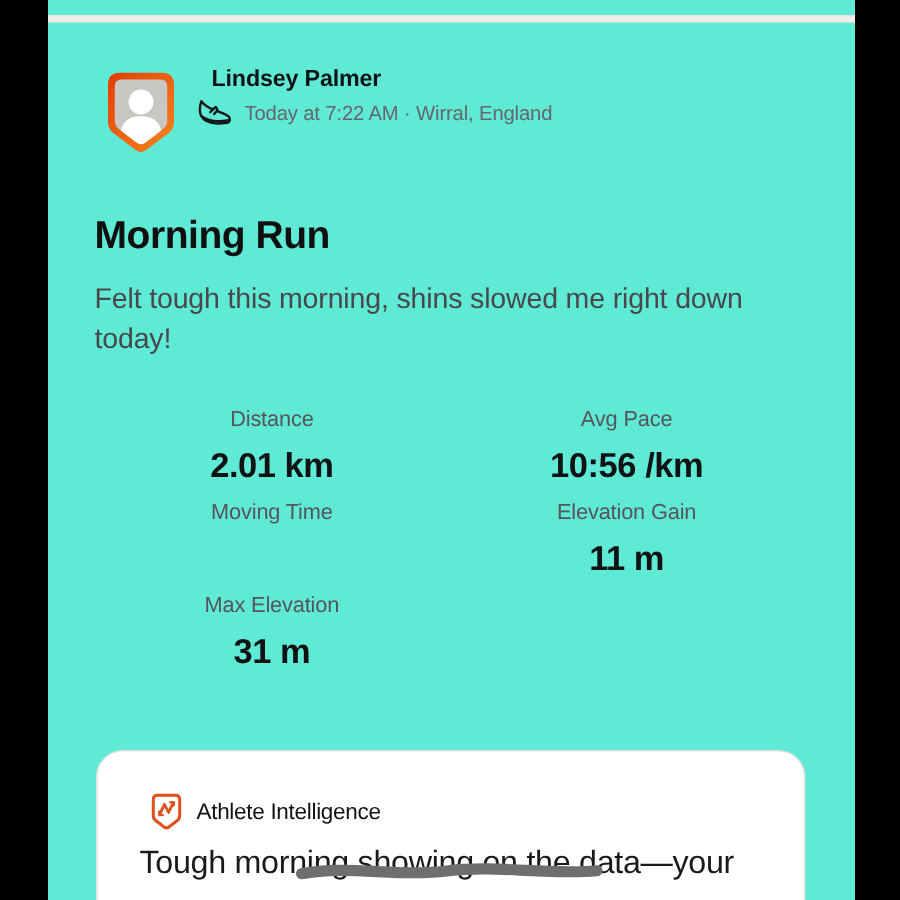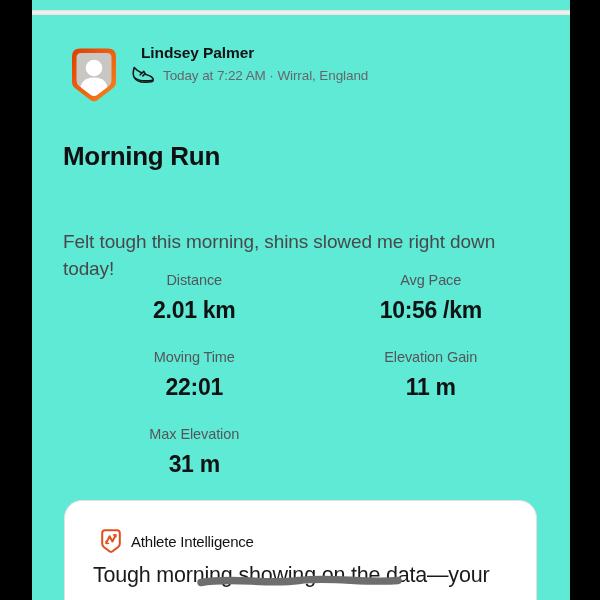--- a/index.html
+++ b/index.html
@@ -8,22 +8,22 @@
   .letterbox{position:absolute;top:0;height:600px;background:#000;}
   .letterbox.left{left:0;width:32px;}
   .letterbox.right{left:570px;width:30px;}
   .feed-sep{position:absolute;left:32px;top:10px;width:538px;height:5px;background:#f0efed;border-top:1px solid #e6e5e3;border-bottom:1px solid #e6e5e3;}
   .avatar{position:absolute;left:67px;top:44px;width:54px;height:63px;cursor:pointer;}
   .name{position:absolute;left:141px;top:44px;font-size:15.5px;font-weight:700;color:#121316;letter-spacing:-0.1px;cursor:pointer;}
   .meta-row{position:absolute;left:131px;top:65px;display:flex;align-items:center;gap:8px;}
   .meta-row svg{display:block;}
   .meta{font-size:13.5px;color:#66666e;letter-spacing:-0.1px;}
   .title{position:absolute;left:63px;top:141px;font-size:26px;font-weight:700;color:#101010;letter-spacing:-0.3px;margin:0;}
-  .desc{position:absolute;left:63px;top:186px;font-size:19px;line-height:27px;color:#48484c;letter-spacing:-0.1px;margin-top:42px;}
-  .stats{position:absolute;left:76px;top:266px;width:473px;display:grid;grid-template-columns:1fr 1fr;row-gap:20px;}
+  .desc{position:absolute;left:63px;top:186px;font-size:19px;line-height:27px;color:#48484c;letter-spacing:-0.1px;}
+  .stats{position:absolute;left:63px;top:266px;width:473px;display:grid;grid-template-columns:1fr 1fr;row-gap:5px;}
   .stat{text-align:center;padding-top:6px;}
   .stat-label{font-size:14.5px;line-height:16px;color:#55555b;letter-spacing:-0.1px;}
   .stat-value{font-size:23px;line-height:26px;font-weight:700;color:#111214;margin-top:9px;letter-spacing:-0.3px;}
   .ai-card{position:absolute;left:64px;top:500px;width:473px;height:130px;border:1.5px solid #e3e1df;border-radius:18px;background:#fff;cursor:pointer;}
   .ai-header{position:absolute;left:35px;top:27px;display:flex;align-items:center;gap:9px;}
   .ai-header svg{display:block;}
   .ai-title{font-size:15px;font-weight:400;color:#111214;letter-spacing:-0.2px;}
   .ai-text{position:absolute;left:28px;top:62px;font-size:21.5px;color:#1a1a1a;white-space:nowrap;letter-spacing:-0.2px;}
   .scribble{position:absolute;left:128px;top:70px;pointer-events:none;}
 </style>
@@ -77,21 +77,20 @@
     <div class="stat">
       <div class="stat-label">Distance</div>
       <div class="stat-value">2.01 km</div>
     </div>
     <div class="stat">
       <div class="stat-label">Avg Pace</div>
       <div class="stat-value">10:56 /km</div>
     </div>
     <div class="stat">
       <div class="stat-label">Moving Time</div>
-      <div class="stat-value">22:01</div>
     </div>
     <div class="stat">
       <div class="stat-label">Elevation Gain</div>
       <div class="stat-value">11 m</div>
     </div>
     <div class="stat">
       <div class="stat-label">Max Elevation</div>
       <div class="stat-value">31 m</div>
     </div>
   </div>

